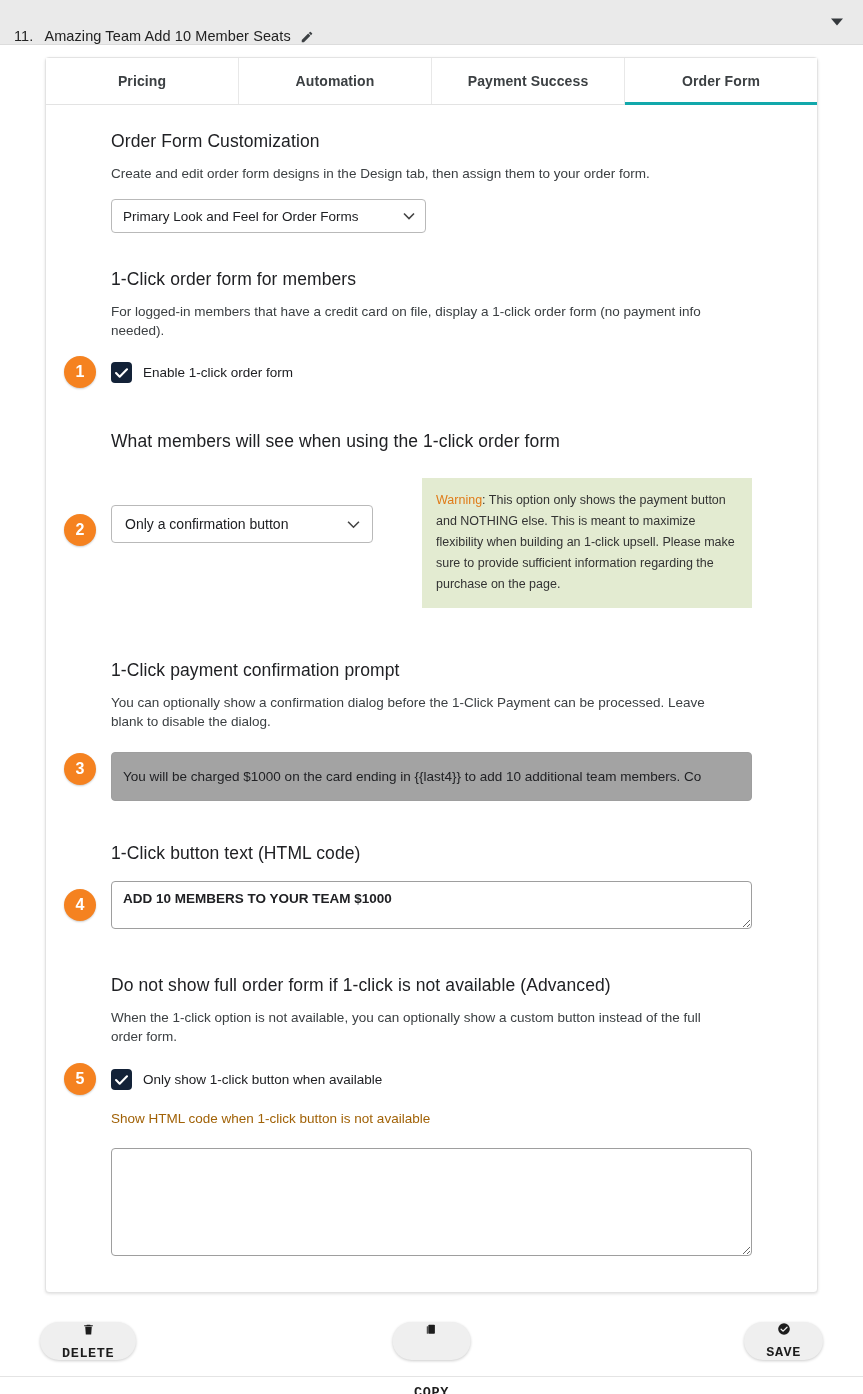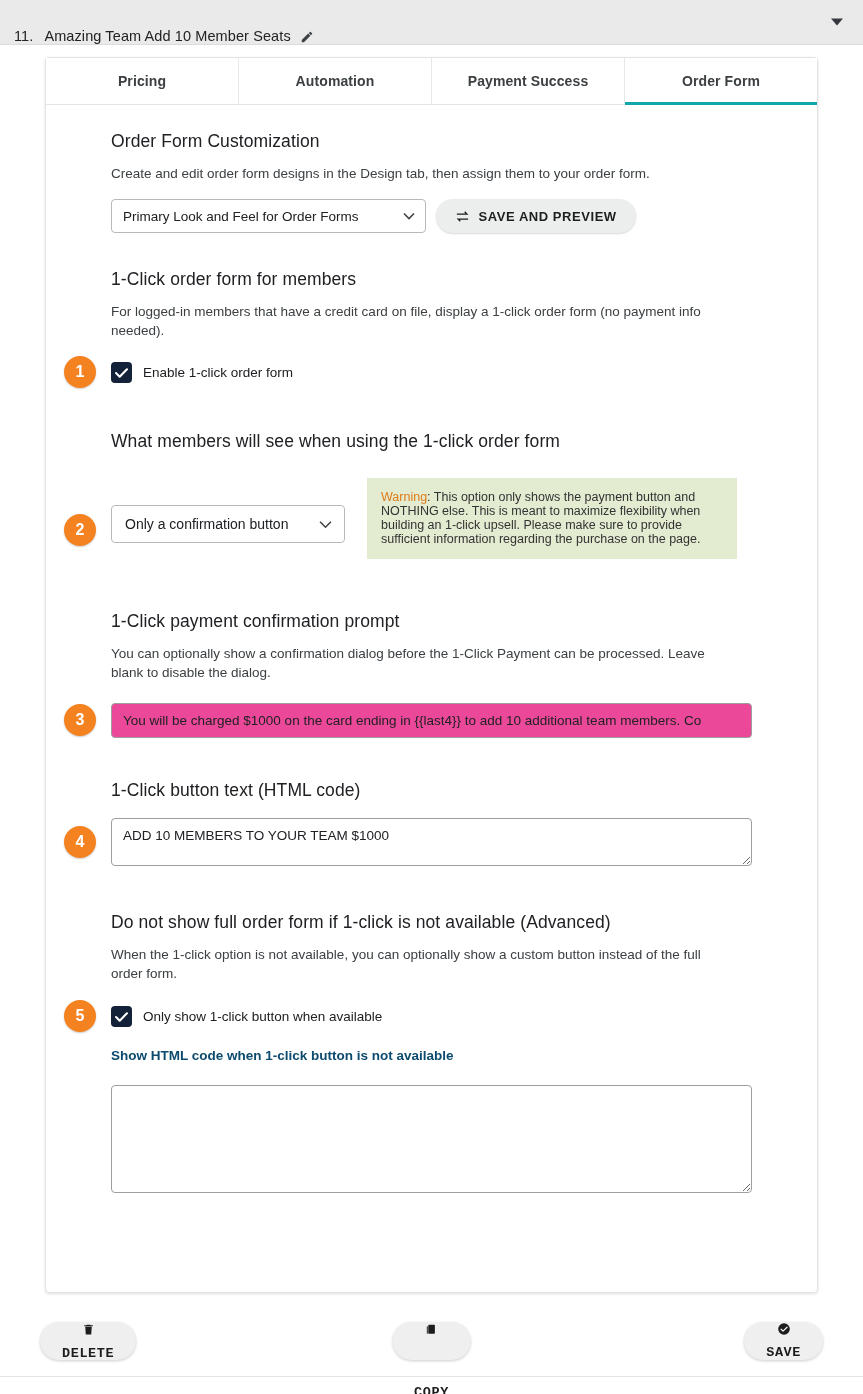--- a/index.html
+++ b/index.html
@@ -208,76 +208,77 @@
 
   
   .dd-warn-row {
     position: relative;
     display: flex;
     align-items: flex-start;
     gap: 22px;
     margin-top: 26px;
   }
   .select-lg {
-    width: 234px;
+    width: 262px;
     height: 38px;
     border: 1px solid #b9b9b9;
     border-radius: 4px;
     background: #fff;
     display: flex;
     align-items: center;
     justify-content: space-between;
     padding: 0 12px 0 13px;
     font-size: 14px;
     color: #202124;
     margin-top: 27px;
     cursor: pointer;
   }
   .warn-box {
     flex: 1;
     background: #e3ebd1;
     padding: 12px 16px 13px 14px;
     font-size: 12.5px;
-    line-height: 14px;
+    line-height: 21px;
     color: #333;
     max-width: 370px;
+    margin-left: 27px;
   }
   .warn-kw { color: #e07b18; font-weight: normal; }
 
   
   .text-input {
     width: 100%;
-    height: 35px;
+    height: 49px;
     border: 1px solid #9e9e9e;
     border-radius: 4px;
     padding: 0 11px;
     font-size: 13.5px;
     color: #202124;
-    background: #ec4899;
+    background: #a3a3a3;
     font-family: "Liberation Sans", sans-serif;
   }
   textarea.ta {
     width: 100%;
     border: 1px solid #9e9e9e;
     border-radius: 4px;
     padding: 9px 11px;
     font-size: 13.5px;
     color: #202124;
     background: #fff;
     font-family: "Liberation Sans", sans-serif;
     resize: vertical;
     display: block;
   }
-  .ta-short { height: 48px; }
+  .ta-short { height: 48px; font-weight: bold; }
   .ta-tall { height: 108px; }
 
   .bold-label {
     font-size: 13.5px;
-    font-weight: bold;
-    color: #0c4a6e;
+    font-weight: normal;
+    color: #a16207;
     margin: 21px 0 22px 0;
     display: block;
   }
 
   
   .footer {
     position: relative;
     height: 96px;
     display: flex;
     align-items: center;
@@ -353,28 +354,20 @@
 
       <div class="design-row">
         <div class="select-box">
           <span>Primary Look and Feel for Order Forms</span>
           <span class="chev">
             <svg width="12" height="8" viewBox="0 0 12 8" fill="none" stroke="#444" stroke-width="1.6">
                 <path d="M1 1.5l5 5 5-5"></path>
               </svg>
           </span>
         </div>
-        <button class="pill-btn">
-          <span class="icon">
-            <svg width="15" height="13" viewBox="0 0 24 20" fill="none" stroke="#1d1d1d" stroke-width="2">
-              <path d="M3 6h16l-3.5-3.5M21 14H5l3.5 3.5"></path>
-            </svg>
-          </span>
-          <span>SAVE AND PREVIEW</span>
-        </button>
       </div>
 
       <div class="block" style="margin-bottom:48px;">
         <h2 class="section-title">1-Click order form for members</h2>
         <p class="section-desc" style="margin-bottom:22px;">For logged-in members that have a credit card on file, display a 1-click order form (no payment info needed).</p>
         <div class="check-row">
           <span class="step" style="top:-6px;">1</span>
           <span class="checkbox">
             <svg width="13" height="10" viewBox="0 0 14 11" fill="none" stroke="#fff" stroke-width="2.3" stroke-linecap="round" stroke-linejoin="round">
                 <path d="M1 5.5l4 4L13 1.5"></path>

